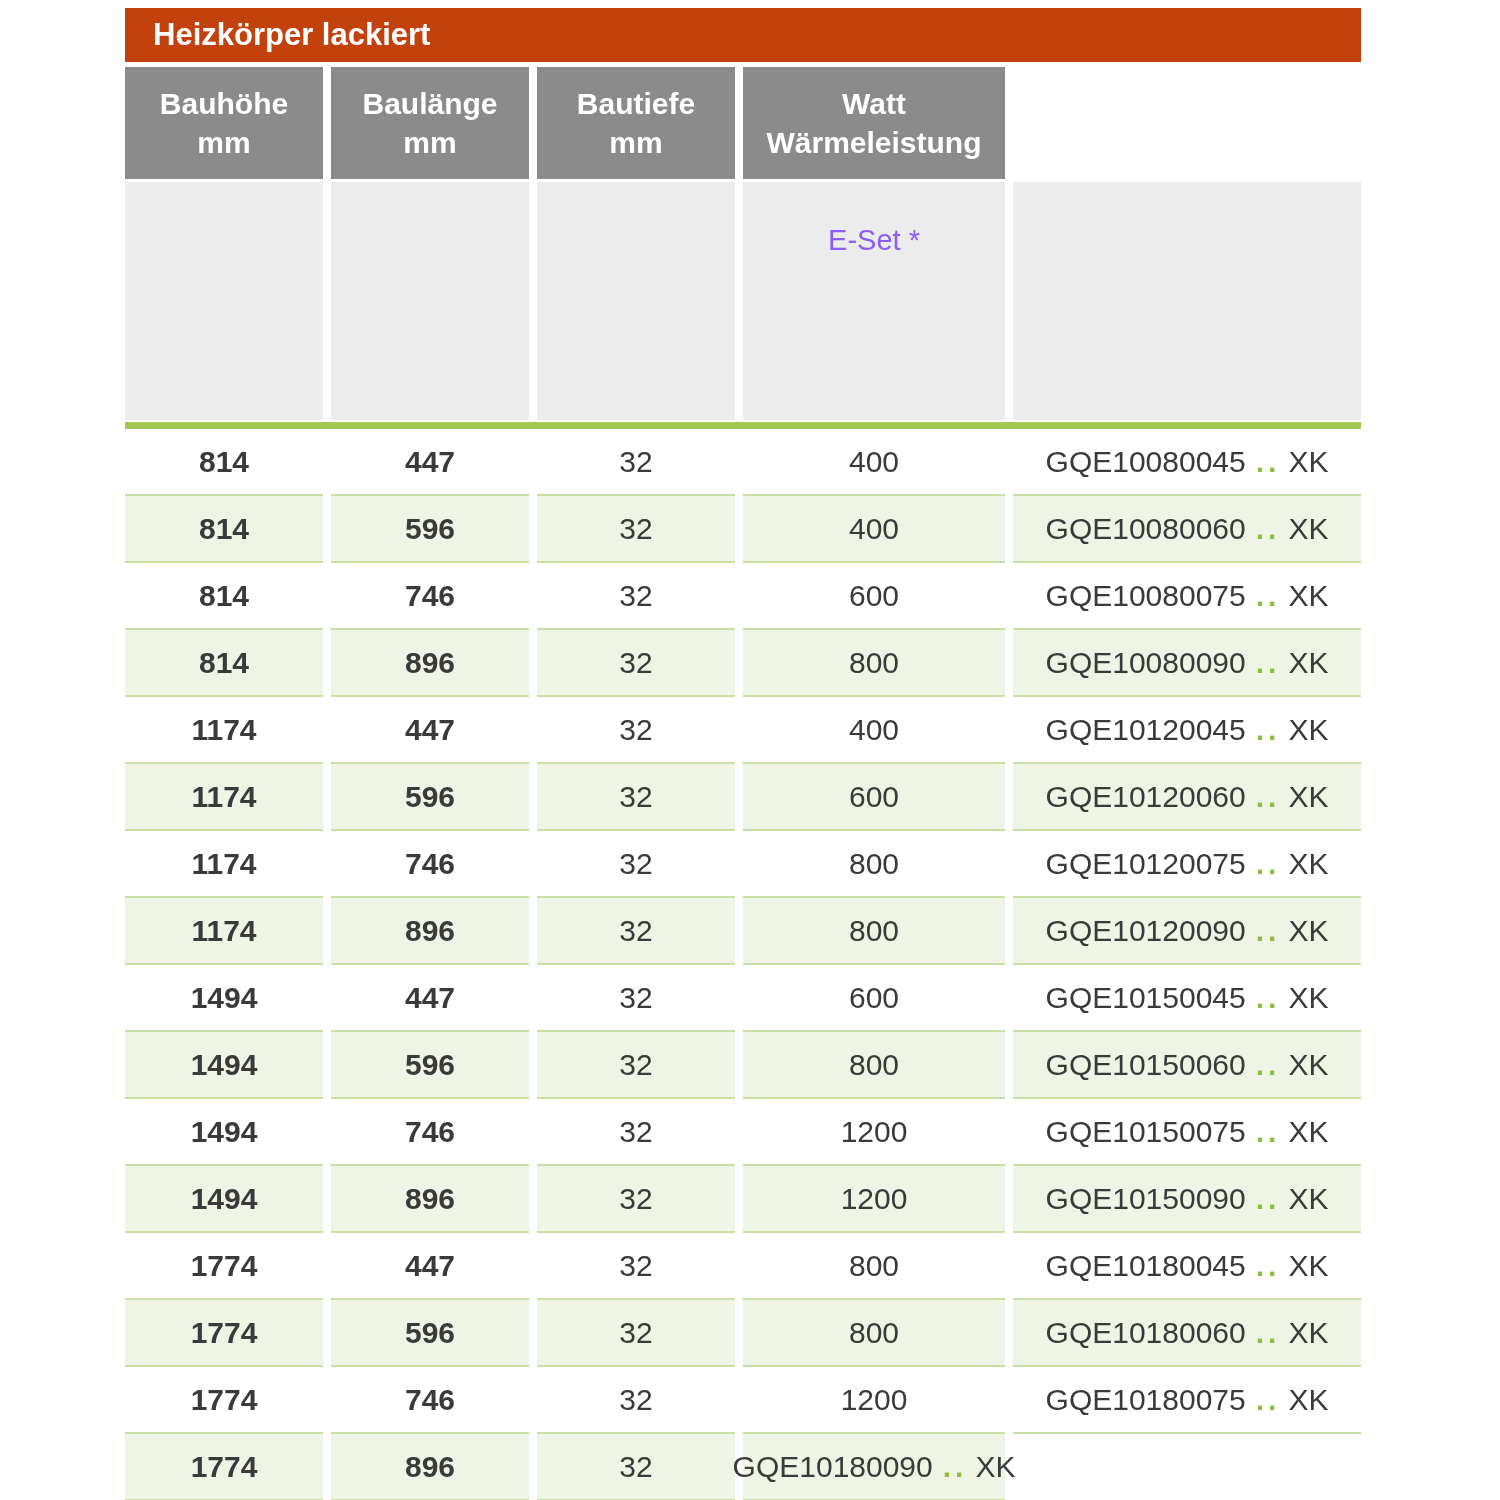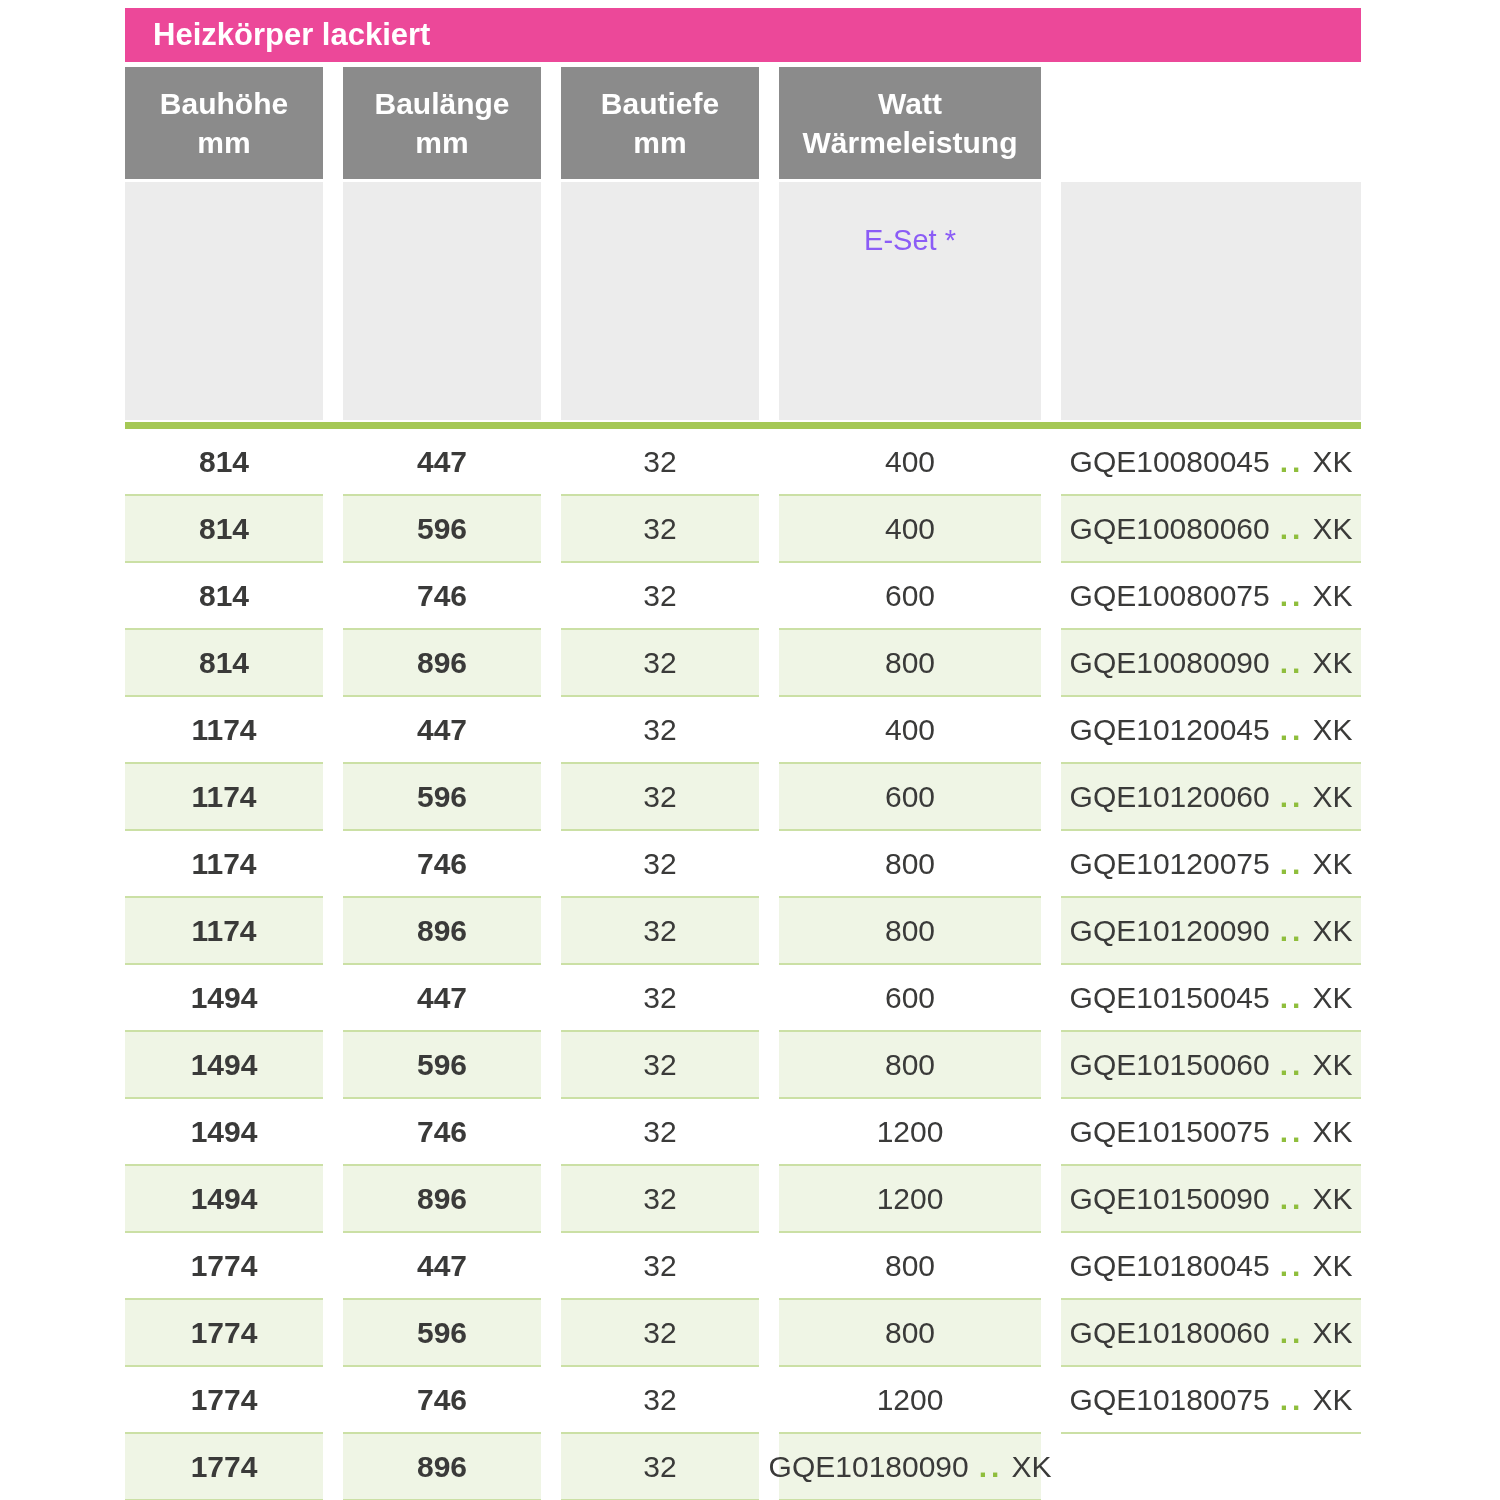--- a/index.html
+++ b/index.html
@@ -15,34 +15,34 @@
     position: relative;
     overflow: hidden;
   }
   .table-wrap {
     position: absolute;
     left: 125px;
     top: 8px;
     width: 1236px;
   }
   .title-bar {
-    background: #ec4899;
+    background: #c2410c;
     color: #ffffff;
     font-weight: bold;
     font-size: 31px;
     height: 54px;
     line-height: 54px;
     padding-left: 28px;
     box-sizing: border-box;
     margin-bottom: 5px;
   }
   .grid {
     display: grid;
     grid-template-columns: 198px 198px 198px 262px 1fr;
-    column-gap: 20px;
+    column-gap: 8px;
   }
   .header-row {
     margin-bottom: 3px;
   }
   .header-row .hcell {
     background: #8b8b8b;
     color: #ffffff;
     font-weight: bold;
     font-size: 30px;
     text-align: center;

